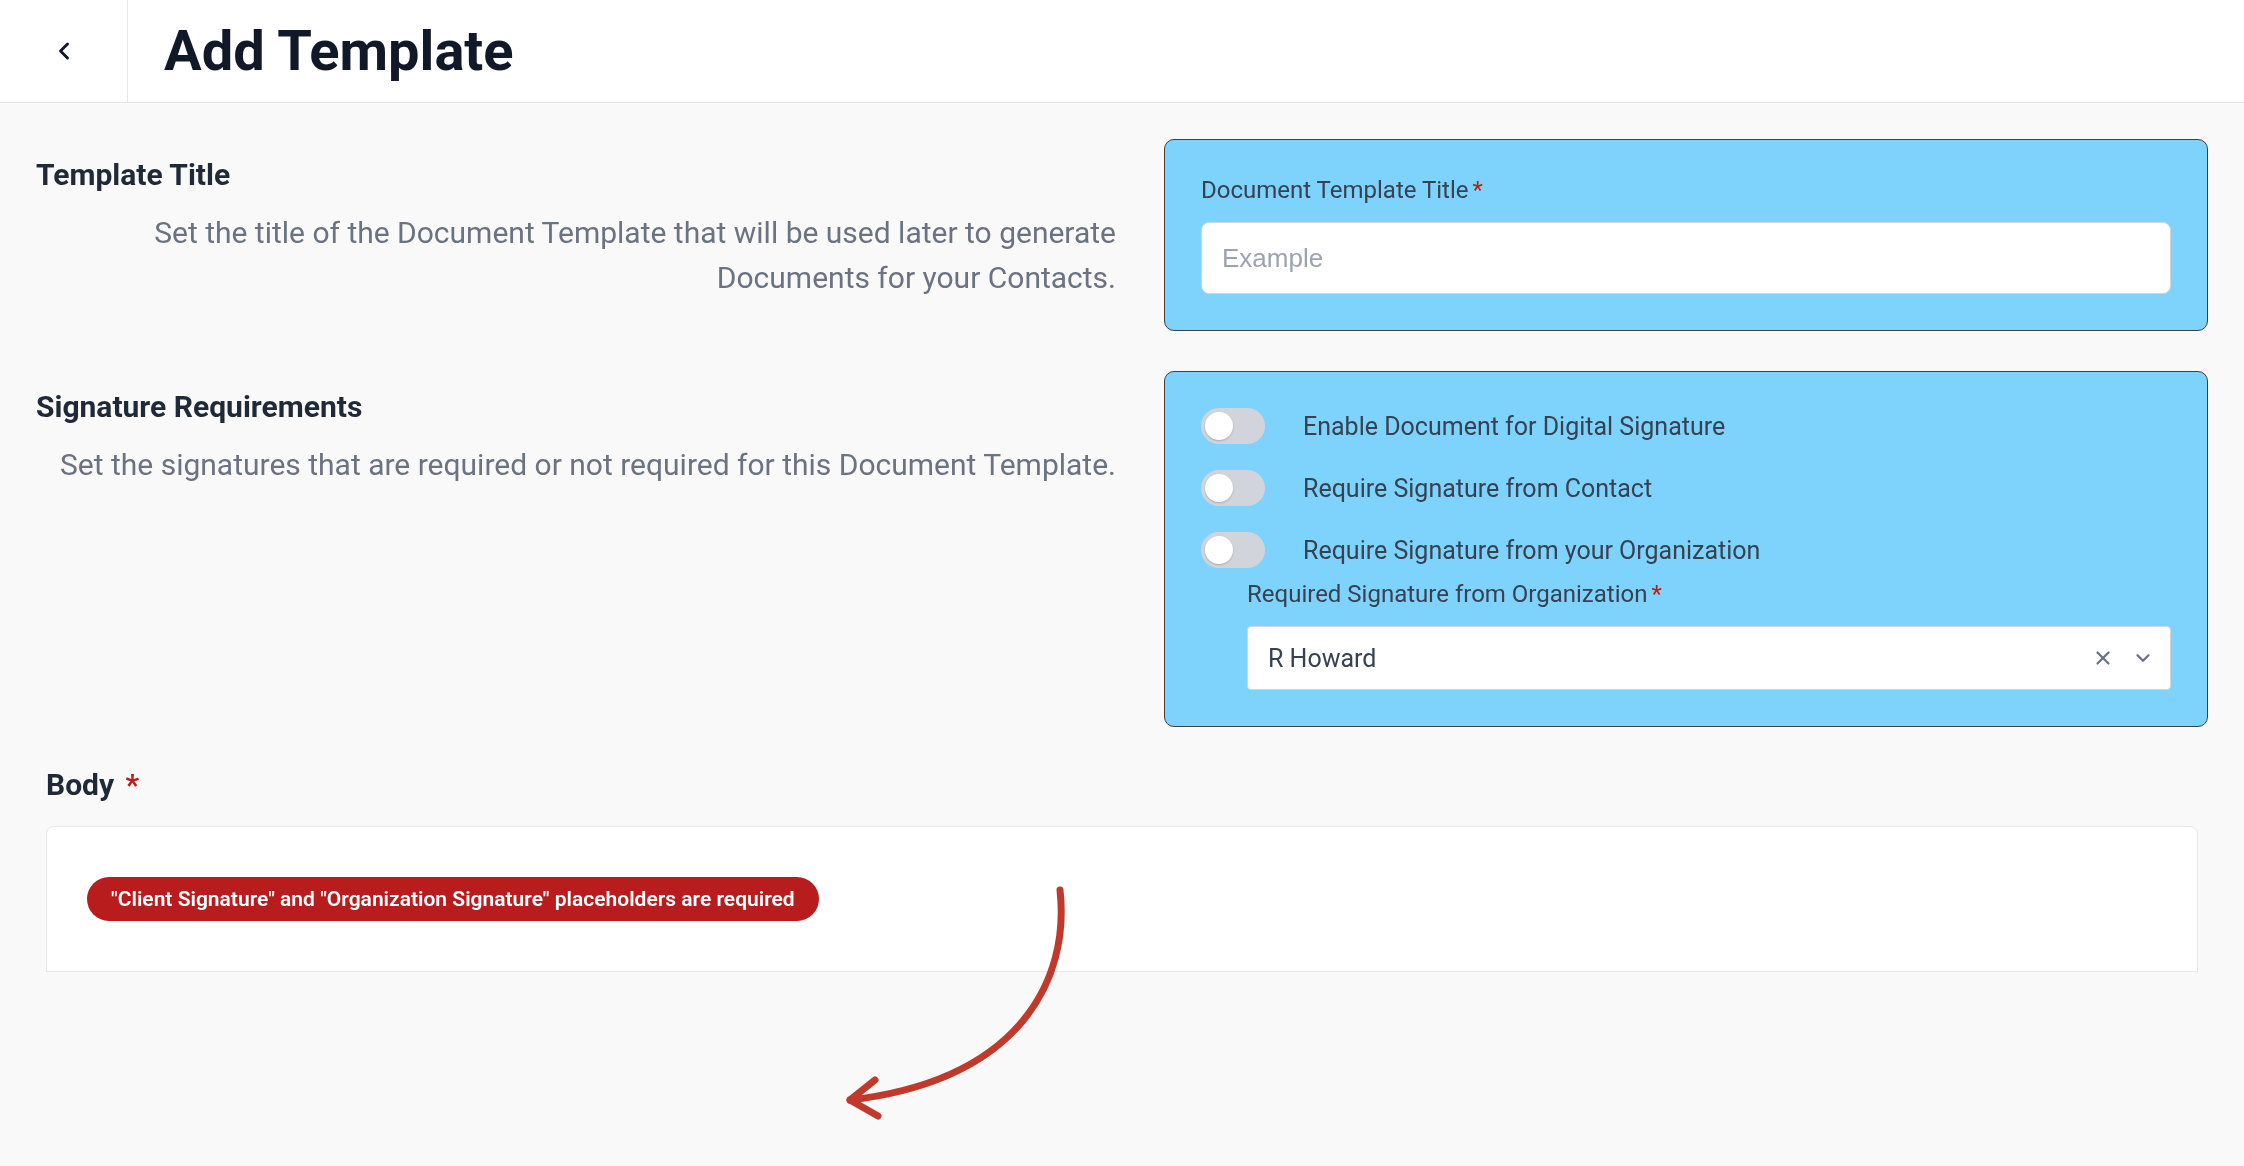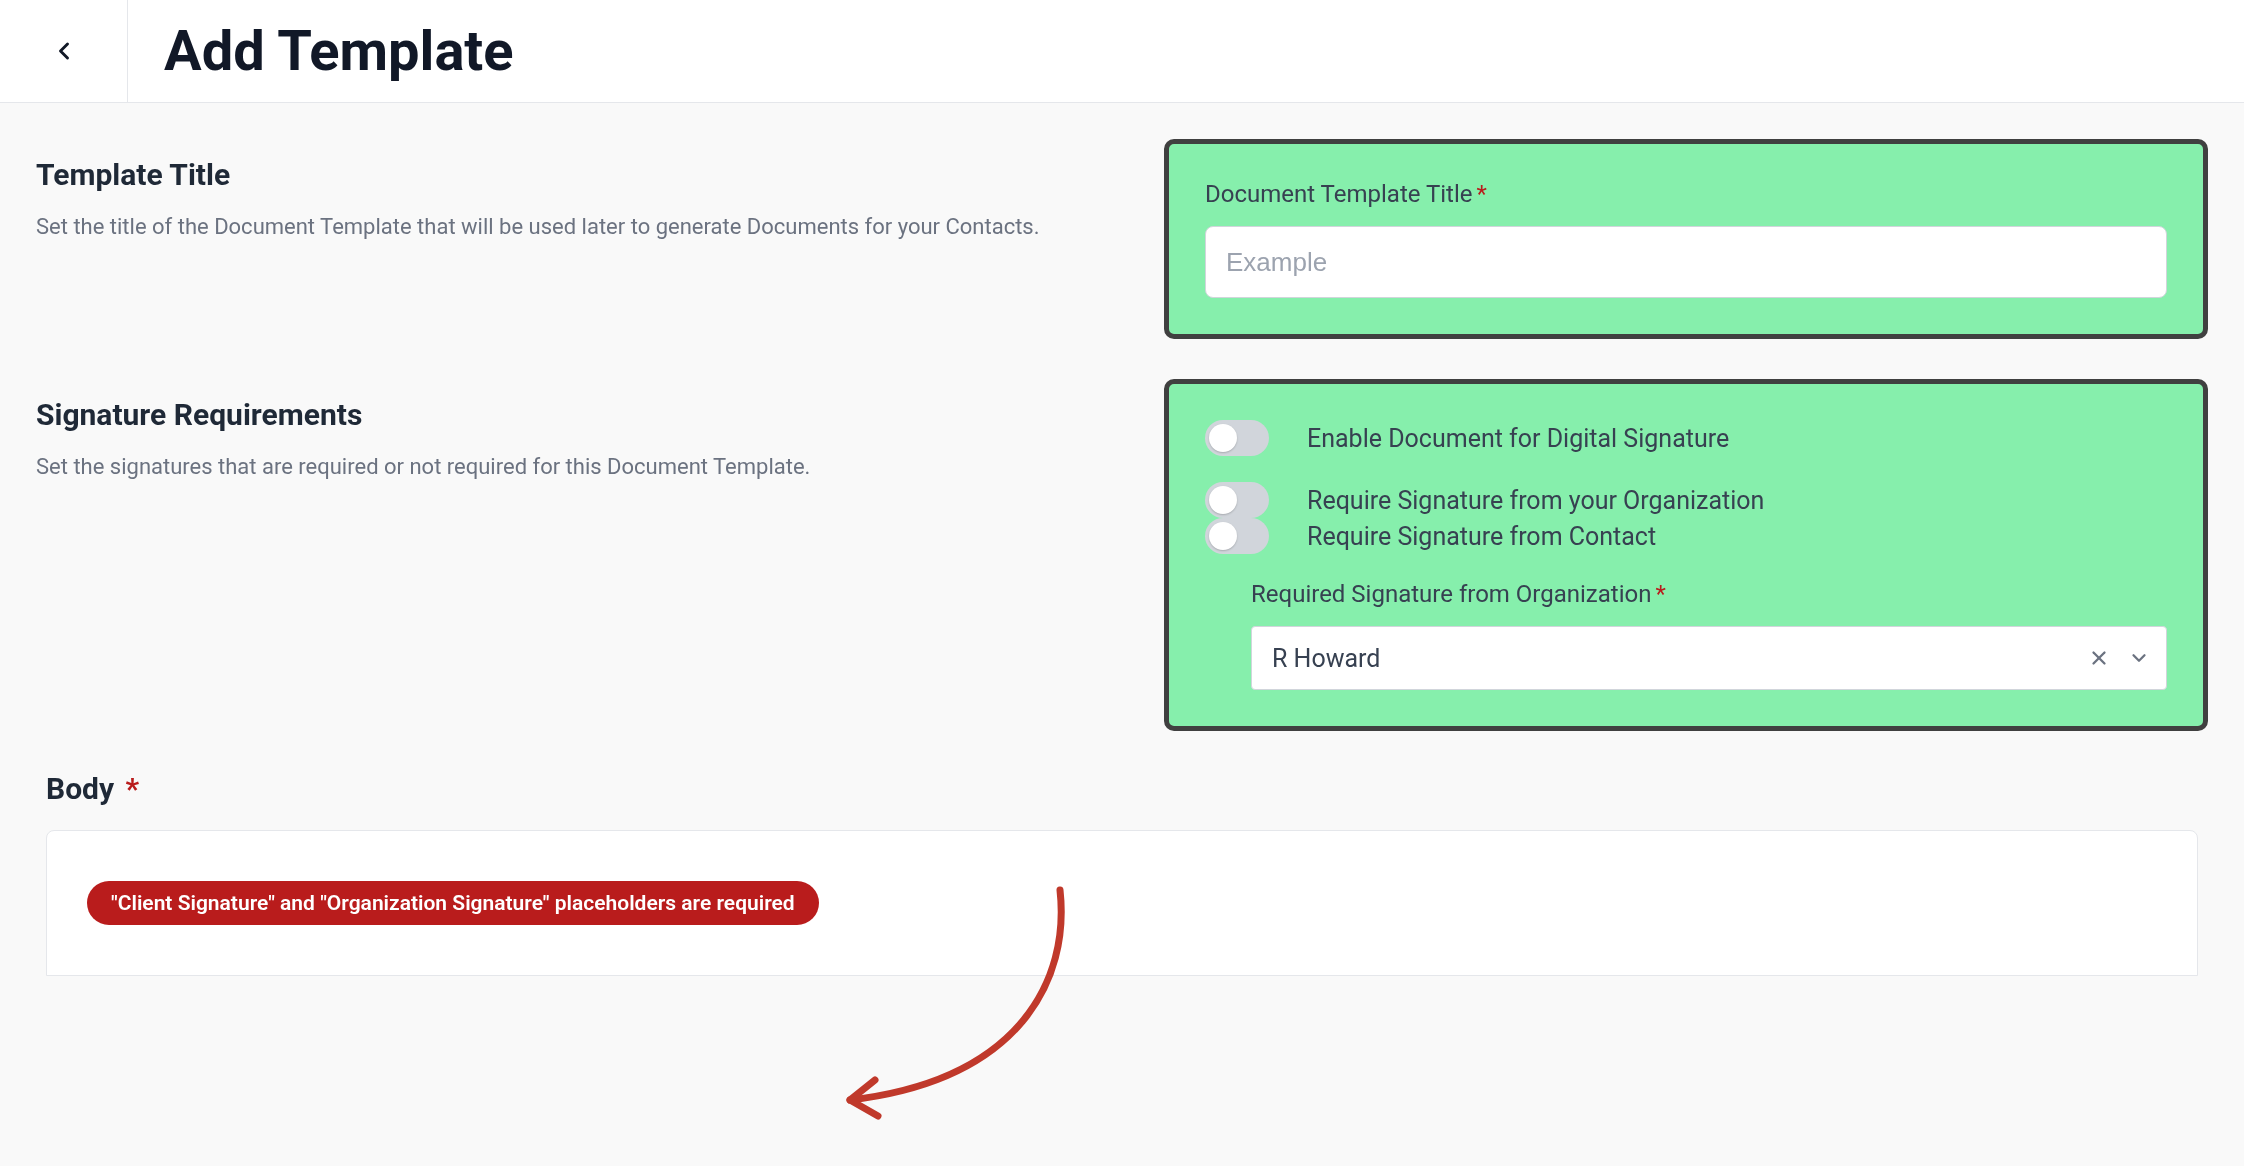--- a/index.html
+++ b/index.html
@@ -48,27 +48,28 @@
   .section-right {
     flex: 1;
   }
   .section-heading {
     font-size: 30px;
     font-weight: 700;
     color: #1f2937;
     margin-bottom: 18px;
   }
   .section-desc {
-    font-size: 22px;
+    font-size: 30px;
     line-height: 1.5;
     color: #6b7280;
+    text-align: right;
   }
   .card {
-    background: #86efac;
-    border: 5px solid #404040;
+    background: #7dd3fc;
+    border: 1px solid #404040;
     border-radius: 10px;
     padding: 36px;
   }
   .field-label {
     font-size: 24px;
     color: #374151;
     margin-bottom: 18px;
     display: block;
   }
   .req-star { color: #b91c1c; margin-left: 4px; }
@@ -218,32 +219,32 @@
     <div class="section-right">
       <div class="card">
 
         <div class="toggle-row">
           <div class="toggle">
               <div class="knob"></div>
             </div>
           <span class="toggle-label">Enable Document for Digital Signature</span>
         </div>
 
+        <div class="toggle-row">
+          <div class="toggle">
+              <div class="knob"></div>
+            </div>
+          <span class="toggle-label">Require Signature from Contact</span>
+        </div>
+
         <div class="toggle-row" style="margin-bottom:0">
           <div class="toggle">
               <div class="knob"></div>
             </div>
           <span class="toggle-label">Require Signature from your Organization</span>
-        </div>
-
-        <div class="toggle-row">
-          <div class="toggle">
-              <div class="knob"></div>
-            </div>
-          <span class="toggle-label">Require Signature from Contact</span>
         </div>
 
         <div class="sub-field">
           <label class="field-label">
             <span>Required Signature from Organization</span><span class="req-star">*</span>
           </label>
           <div class="select-wrap">
             <div class="select-input">
               <span>R Howard</span>
             </div>

